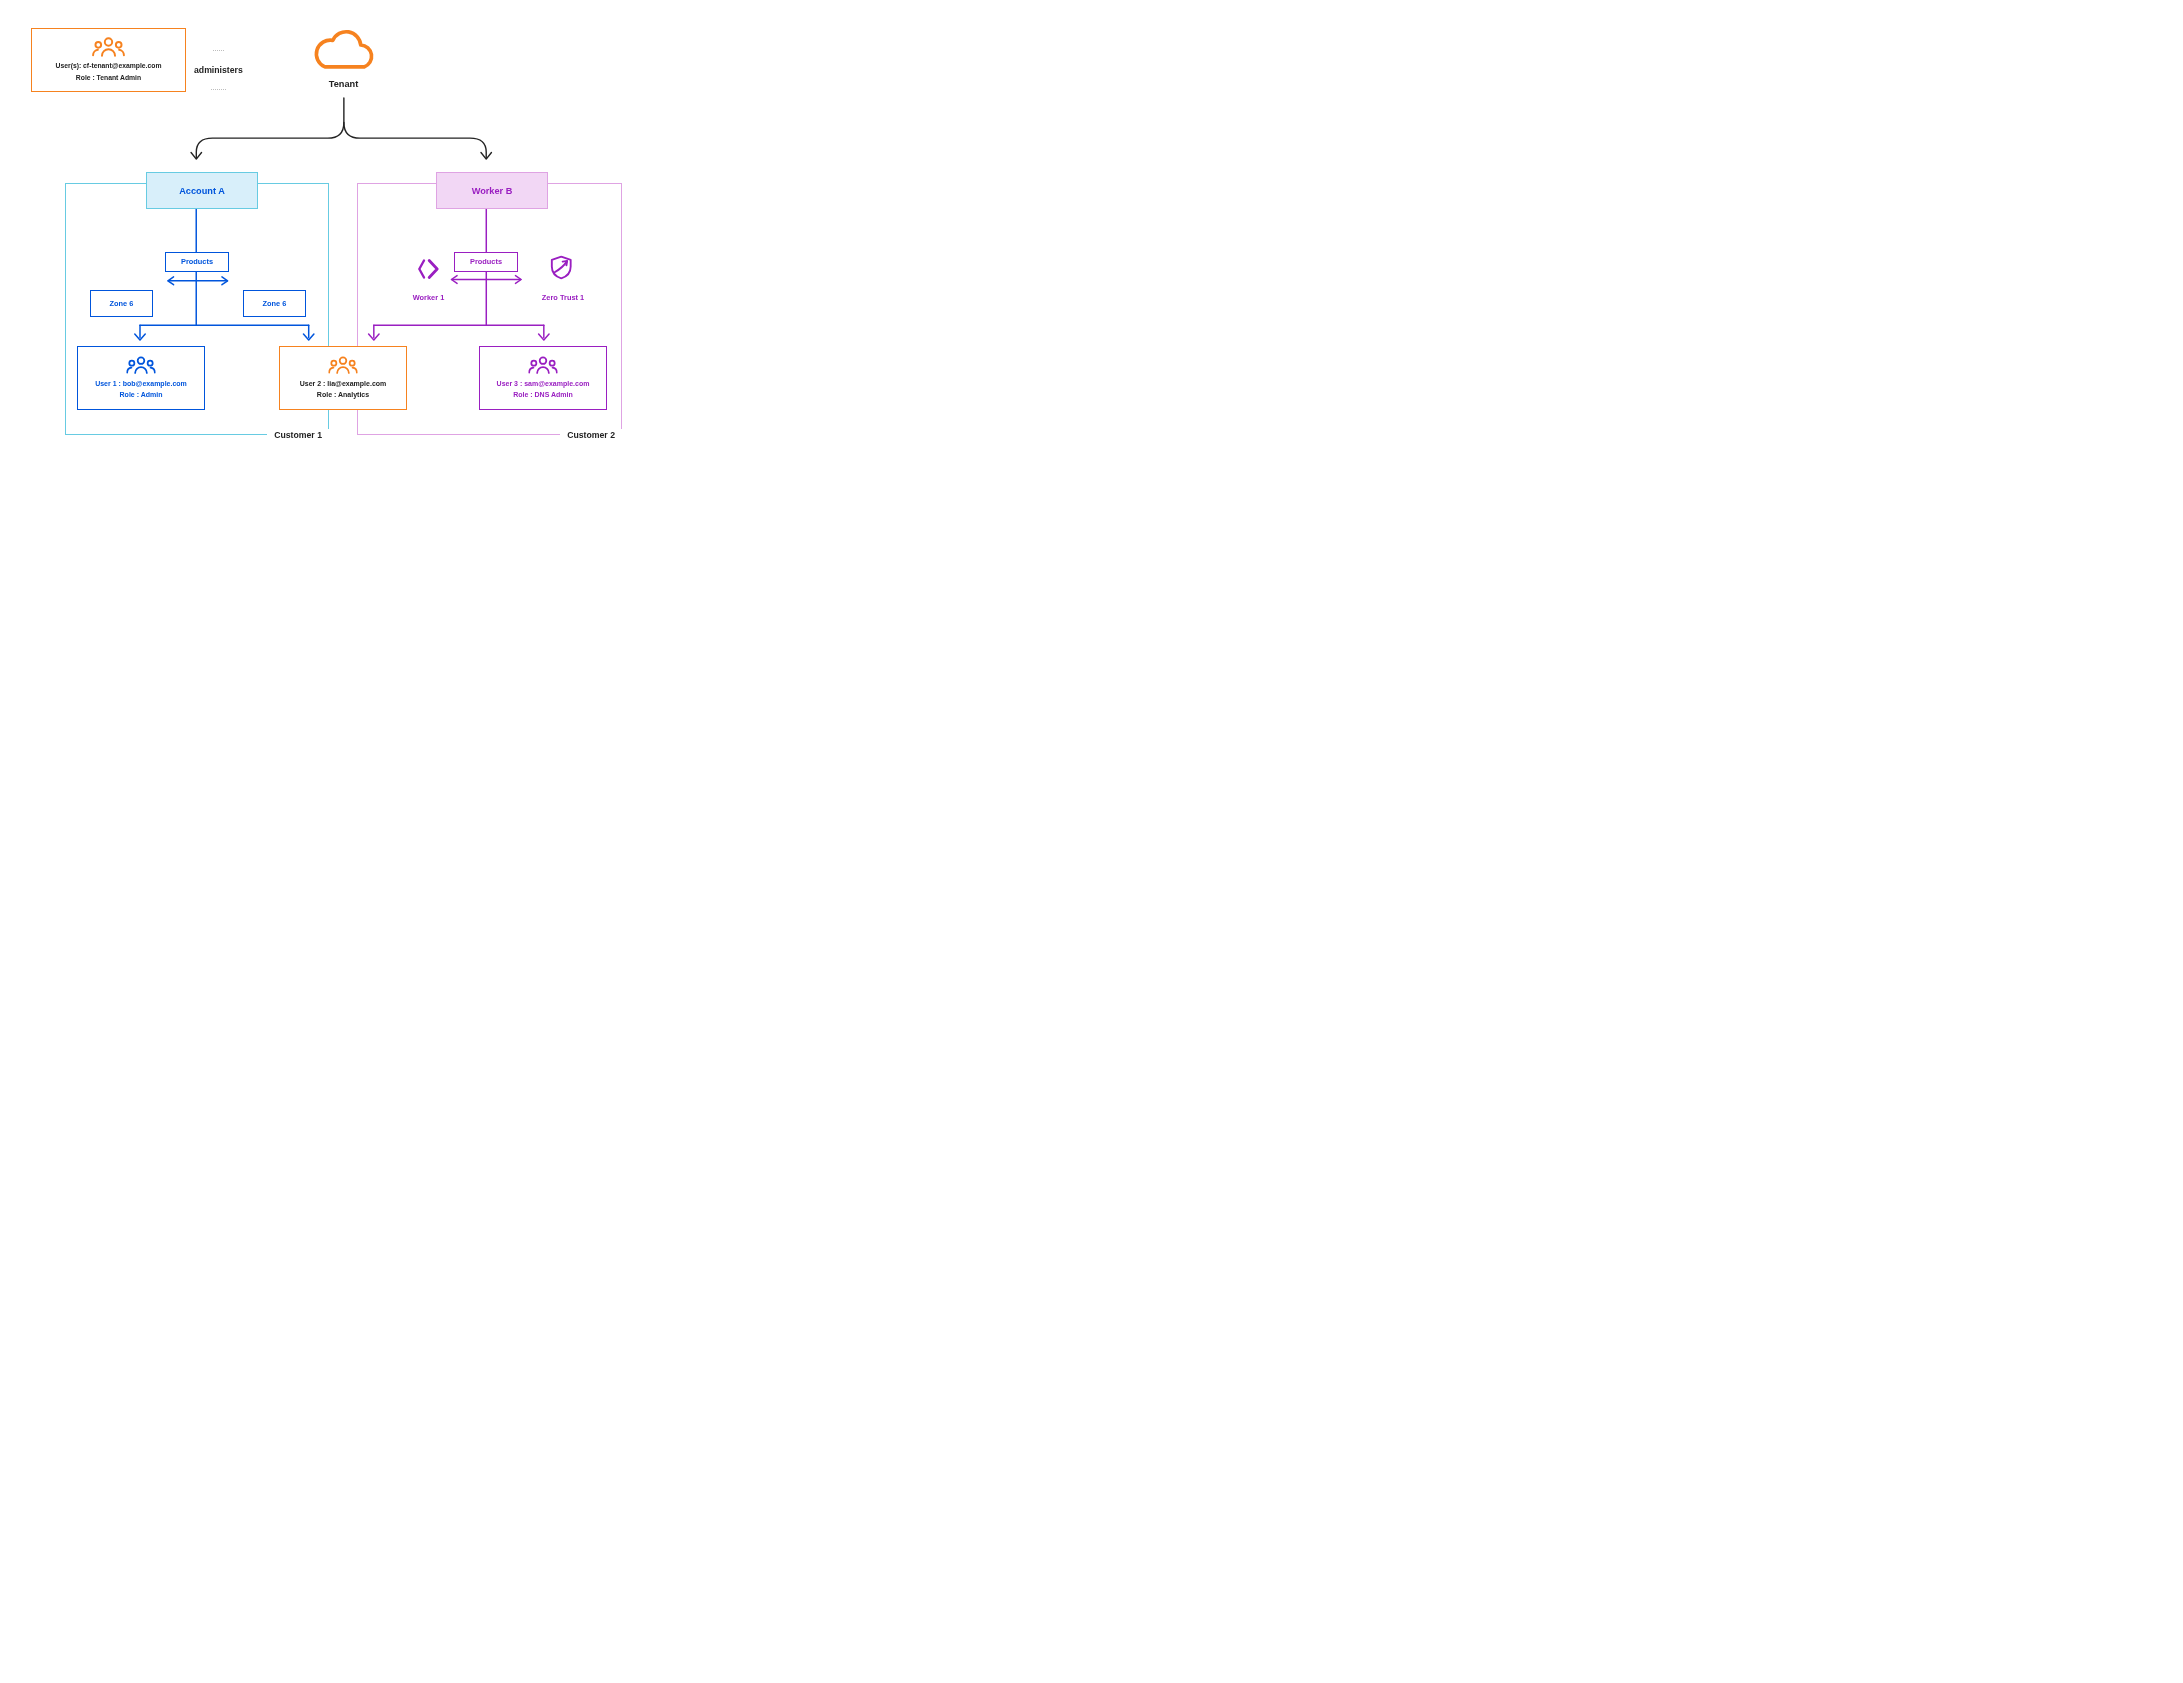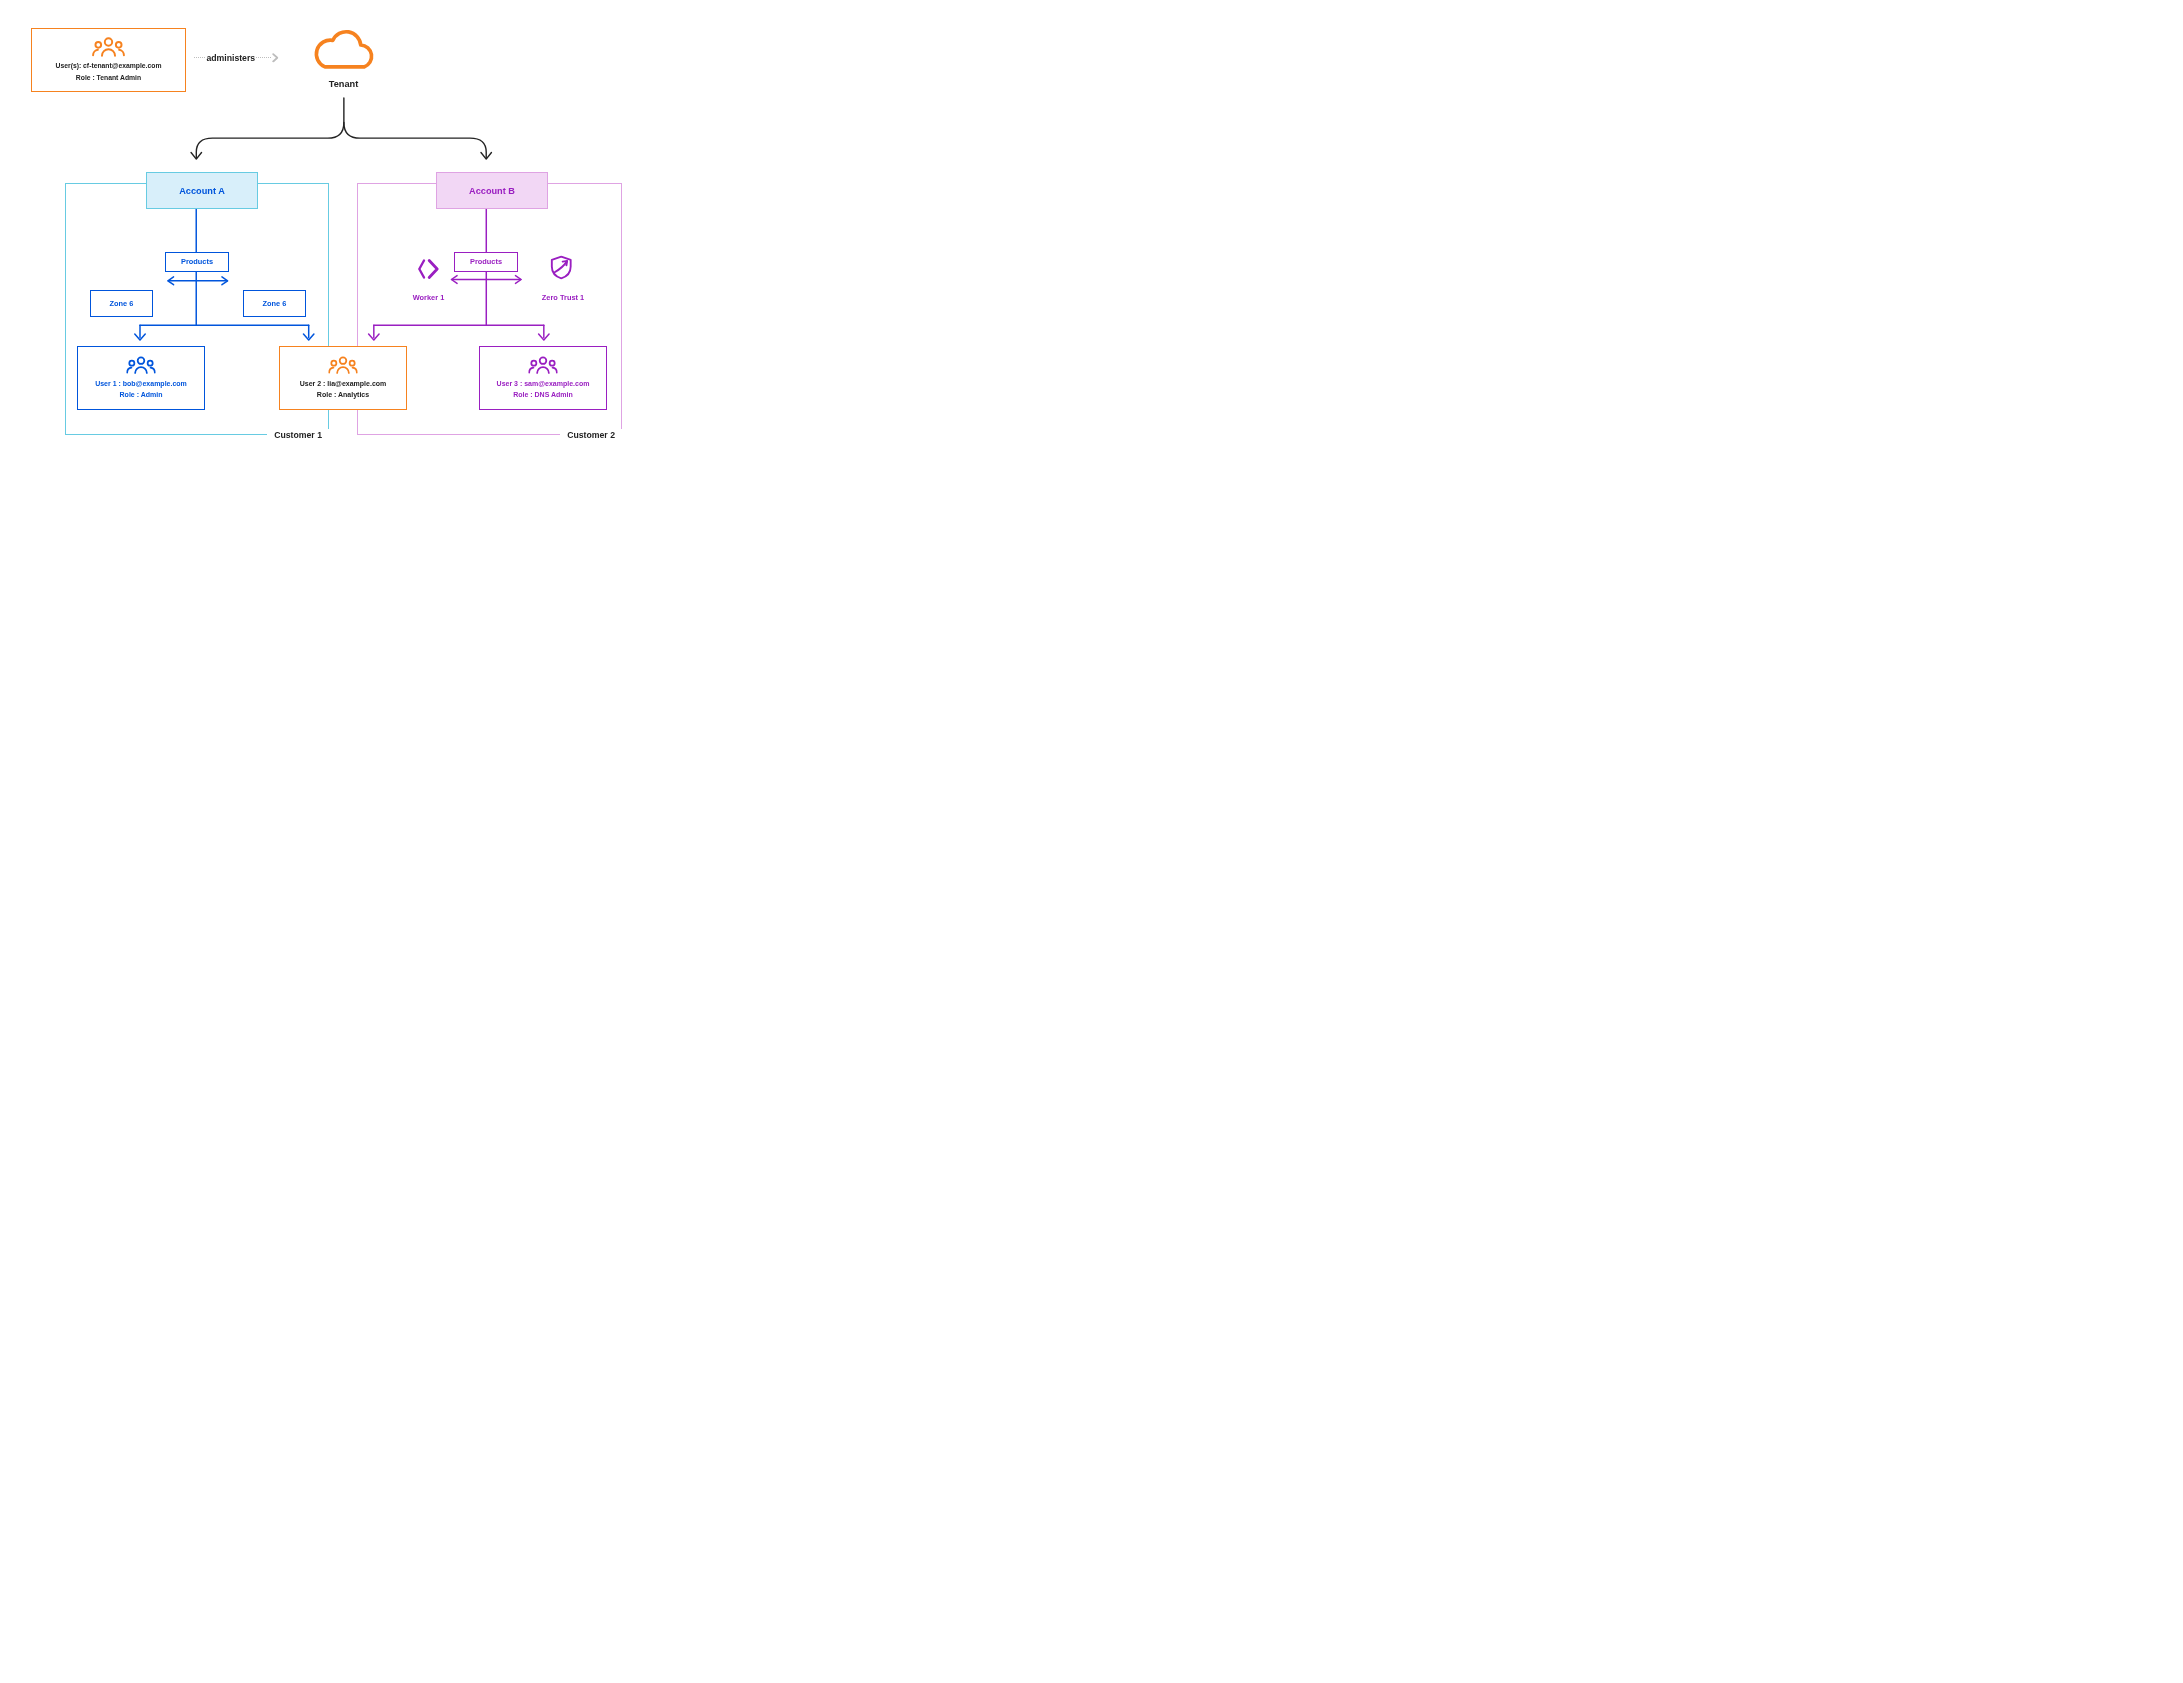--- a/index.html
+++ b/index.html
@@ -14,21 +14,21 @@
   .node { position:absolute; display:flex; flex-direction:column; align-items:center;
           justify-content:center; background:#fff; z-index:3; text-align:center; }
 
   
   .tenant-admin { left:31px; top:28px; width:155px; height:64px; border:1.7px solid #F6821F; gap:1.7px; }
   .tenant-admin .icon-people { width:33px; height:20px; color:#F6821F; margin-bottom:2.6px; }
   .tenant-admin .line { font-size:6.8px; font-weight:700; line-height:1.45; color:#222; }
 
   
   .administers { position:absolute; left:194px; top:50px; height:15.7px; display:flex;
-                 align-items:center; gap:1px; z-index:3; }
+                 align-items:center; gap:14px; z-index:3;flex-direction:column; }
   .dotted { border-top:1.7px dotted #BDBDBD; height:0; }
   .dotted.short { width:11.4px; }
   .dotted.long  { width:15px; }
   .administers .label { font-size:8.7px; font-weight:700; color:#222; }
   .administers .chev { width:6.5px; height:9.6px; color:#BDBDBD; }
 
   
   .cloud-wrap { position:absolute; left:307px; top:23.6px; width:73px; height:52px; z-index:3; color:#F6821F; }
   .tenant-label { position:absolute; left:304px; top:79px; width:79px; text-align:center;
                   font-size:9.2px; font-weight:700; color:#222; z-index:3; background:transparent; }
@@ -177,21 +177,21 @@
       <path d="M3 289 L15 303 L27 289"></path>
       <path d="M405 269 V297"></path>
       <path d="M393 289 L405 303 L417 289"></path>
     </g>
   </svg>
 
   <div class="node account account-a">
     <span>Account A</span>
   </div>
   <div class="node account account-b">
-    <span>Account B</span>
+    <span>Worker B</span>
   </div>
 
   <div class="node small-box products-a">
     <span>Products</span>
   </div>
   <div class="node small-box zone1">
     <span>Zone 6</span>
   </div>
   <div class="node small-box zone2">
     <span>Zone 6</span>

